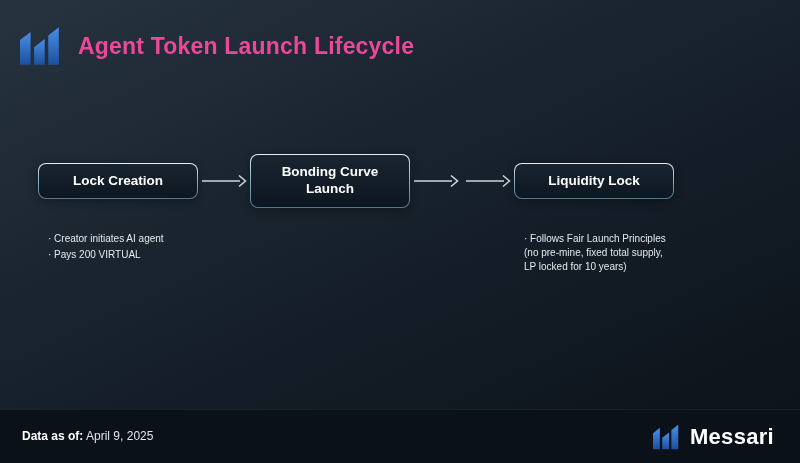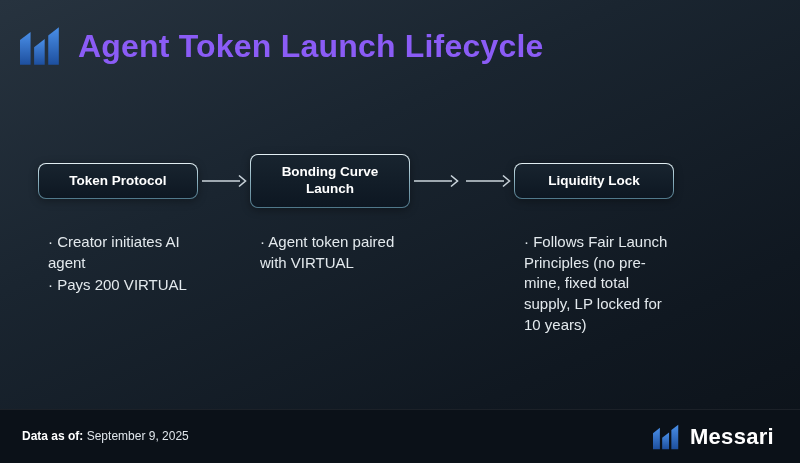--- a/index.html
+++ b/index.html
@@ -14,24 +14,24 @@
   
   .header {
     display: flex;
     align-items: center;
     gap: 16px;
     padding: 22px 0 0 18px;
     height: 70px;
   }
   .logo-mark { width: 44px; height: 40px; display: block; }
   .page-title {
-    font-size: 32px;
+    font-size: 23px;
     font-weight: bold;
     letter-spacing: 0.2px;
-    color: #8b5cf6;
+    color: #ec4899;
   }
 
   
   .flow {
     display: flex;
     align-items: flex-start;
     padding-left: 38px;
     padding-right: 14px;
     margin-top: 78px;
   }
@@ -57,21 +57,21 @@
     font-size: 13.5px;
     font-weight: bold;
     color: #ffffff;
     line-height: 1.25;
   }
   .bullets {
     margin-top: 18px;
     padding: 0 6px 0 10px;
   }
   .bullet {
-    font-size: 15px;
+    font-size: 10px;
     line-height: 1.38;
     color: #e3e9ed;
     margin-bottom: 2px;
     white-space: pre-line;
   }
 
   .arrow-cell {
     height: 66px;
     flex: 0 0 52px;
     width: 52px;
@@ -126,21 +126,21 @@
     </svg>
   </span>
   <div class="page-title">Agent Token Launch Lifecycle</div>
 </div>
 
 <div class="flow">
 
   <div class="col">
     <div class="box-wrap">
       <div class="box">
-        <div class="box-inner">Token Protocol</div>
+        <div class="box-inner">Lock Creation</div>
       </div>
     </div>
     <div class="bullets">
       <div class="bullet">· Creator initiates AI agent</div>
       <div class="bullet">· Pays 200 VIRTUAL</div>
     </div>
   </div>
 
   <div class="arrow-cell">
     <svg width="46" height="14" viewBox="0 0 46 14">
@@ -148,23 +148,20 @@
       <path d="M38 1.5 L44.5 7 L38 12.5" fill="none" stroke="#ccd6dd" stroke-width="1.6"></path>
     </svg>
   </div>
 
   <div class="col">
     <div class="box-wrap">
       <div class="box">
         <div class="box-inner">Bonding Curve Launch</div>
       </div>
     </div>
-    <div class="bullets">
-      <div class="bullet">· Agent token paired with VIRTUAL</div>
-    </div>
   </div>
 
   <div class="arrow-cell">
     <svg width="46" height="14" viewBox="0 0 46 14">
       <line x1="1" y1="7" x2="39" y2="7" stroke="#ccd6dd" stroke-width="1.6"></line>
       <path d="M38 1.5 L44.5 7 L38 12.5" fill="none" stroke="#ccd6dd" stroke-width="1.6"></path>
     </svg>
   </div>
 
 
@@ -183,21 +180,21 @@
     </div>
     <div class="bullets">
       <div class="bullet">· Follows Fair Launch Principles (no pre-mine, fixed total supply, LP locked for 10 years)</div>
     </div>
   </div>
 
 </div>
 
 <div class="footer">
   <div class="footer-meta">
-    <div><b>Data as of:</b><span> September 9, 2025</span></div>
+    <div><b>Data as of:</b><span> April 9, 2025</span></div>
   </div>
   <div class="brand">
     <span>
       <svg class="logo-mark-small" viewBox="0 0 36 34" aria-hidden="true">
         <defs>
           <linearGradient id="mg2" x1="0" y1="0" x2="0" y2="1">
             <stop offset="0" stop-color="#4a8fe8"></stop>
             <stop offset="1" stop-color="#1d4f9e"></stop>
           </linearGradient>
         </defs>

